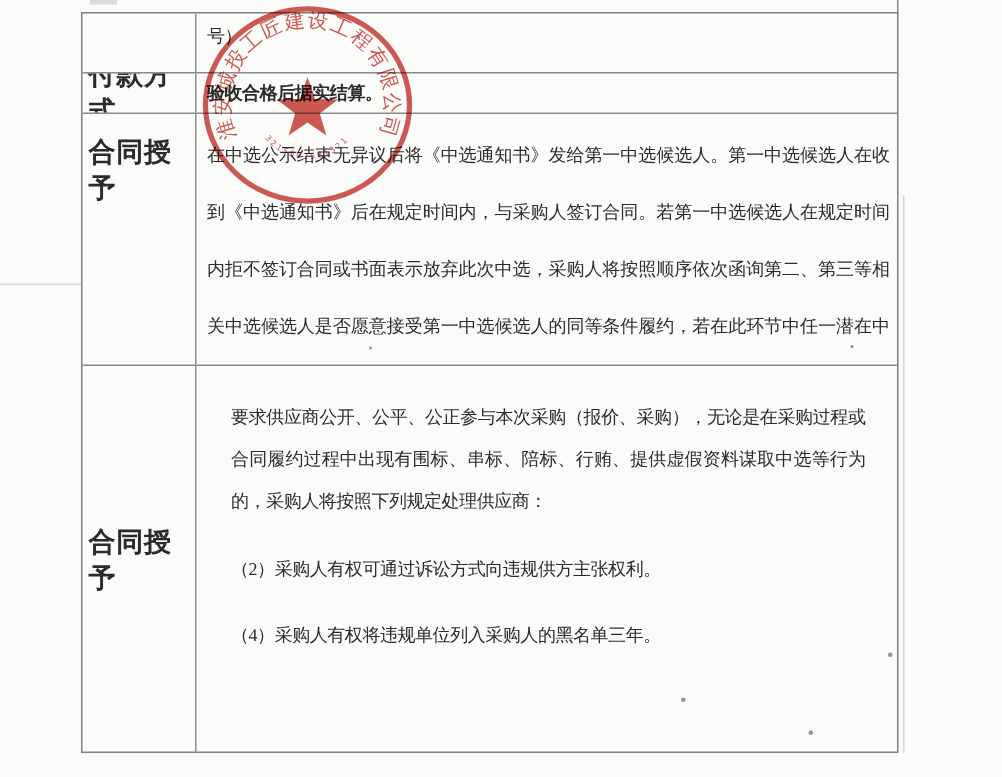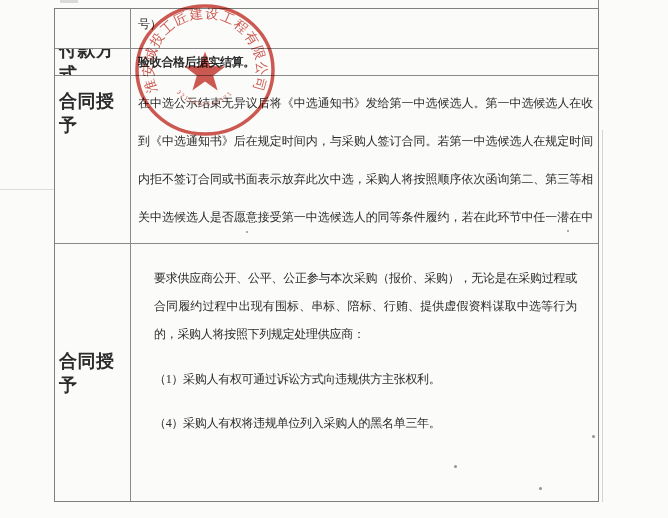--- a/index.html
+++ b/index.html
@@ -106,21 +106,21 @@
 
     <div class="row row3">
       <div class="cell label-cell label-top">合同授予</div>
       <div class="cell content-cell">在中选公示结束无异议后将《中选通知书》发给第一中选候选人。第一中选候选人在收到《中选通知书》后在规定时间内，与采购人签订合同。若第一中选候选人在规定时间内拒不签订合同或书面表示放弃此次中选，采购人将按照顺序依次函询第二、第三等相关中选候选人是否愿意接受第一中选候选人的同等条件履约，若在此环节中任一潜在中选人书面承诺接受第一中选候选人同等价格和同等条件履约，则确定为中选人，并通过城投公司官网发布公示。</div>
     </div>
 
     <div class="row row4">
       <div class="cell label-cell">合同授予</div>
       <div class="cell content-cell">
         <p>要求供应商公开、公平、公正参与本次采购（报价、采购），无论是在采购过程或合同履约过程中出现有围标、串标、陪标、行贿、提供虚假资料谋取中选等行为的，采购人将按照下列规定处理供应商：</p>
-        <p>（1）采购人有权可通过诉讼方式向违规供方主张权利。</p>
+        <p>（2）采购人有权可通过诉讼方式向违规供方主张权利。</p>
         <p>（4）采购人有权将违规单位列入采购人的黑名单三年。</p>
       </div>
     </div>
 
   </div>
 
   <svg class="seal" viewBox="0 0 160 148">
     <ellipse cx="80" cy="70" rx="68" ry="64" fill="none" stroke="#c5352c" stroke-width="3.5"></ellipse>
     <polygon points="80,51.5 85.1,66 100.4,66.4 88.2,75.7 92.6,90.4 80,81.6 67.4,90.4 71.8,75.7 59.6,66.4 74.9,66" fill="#c5352c"></polygon>
     <defs>

